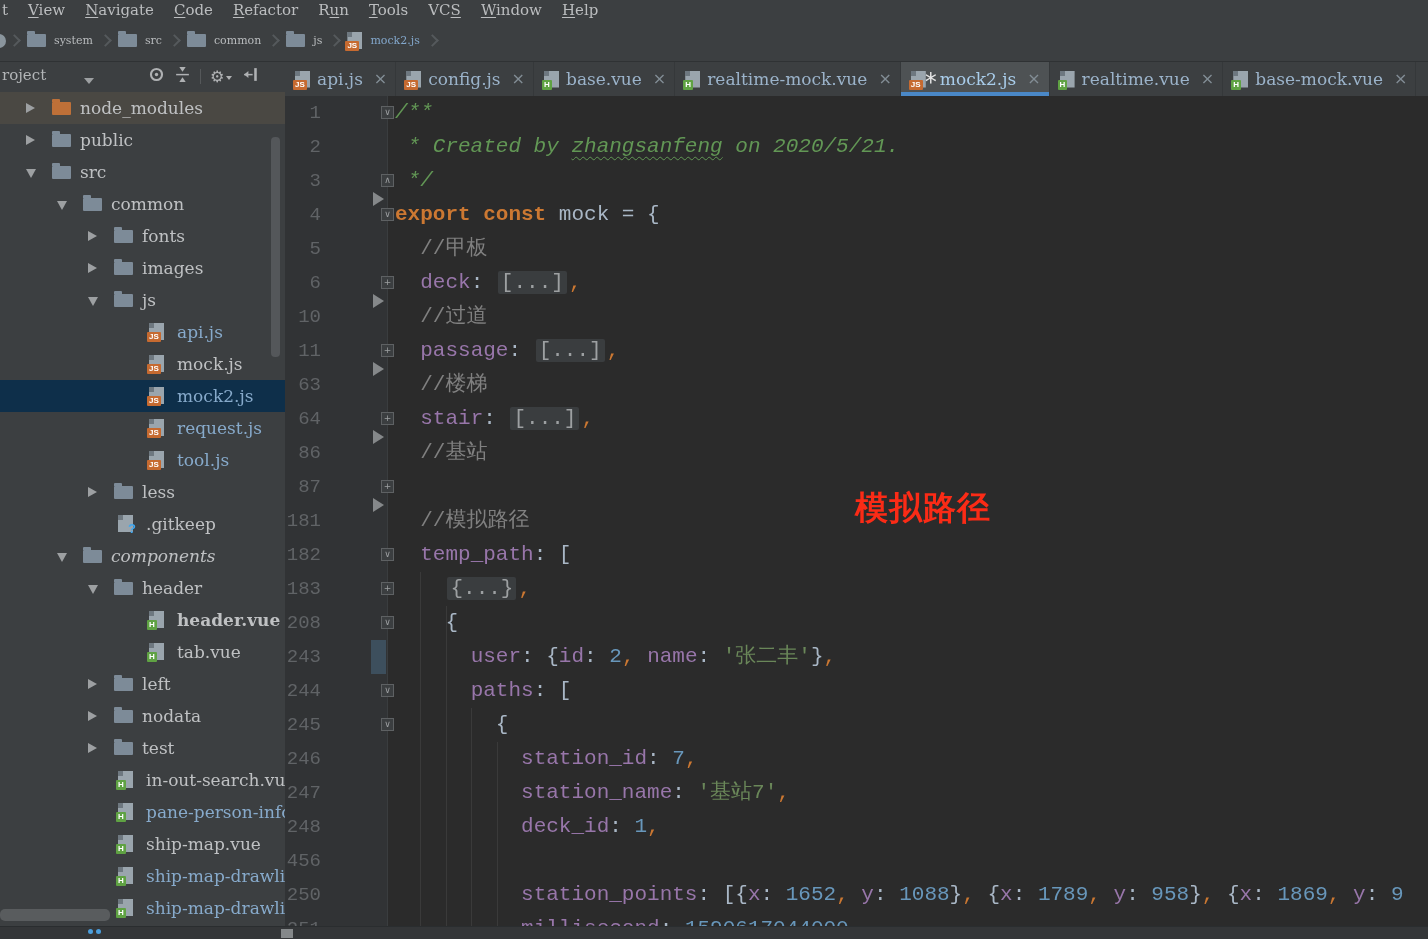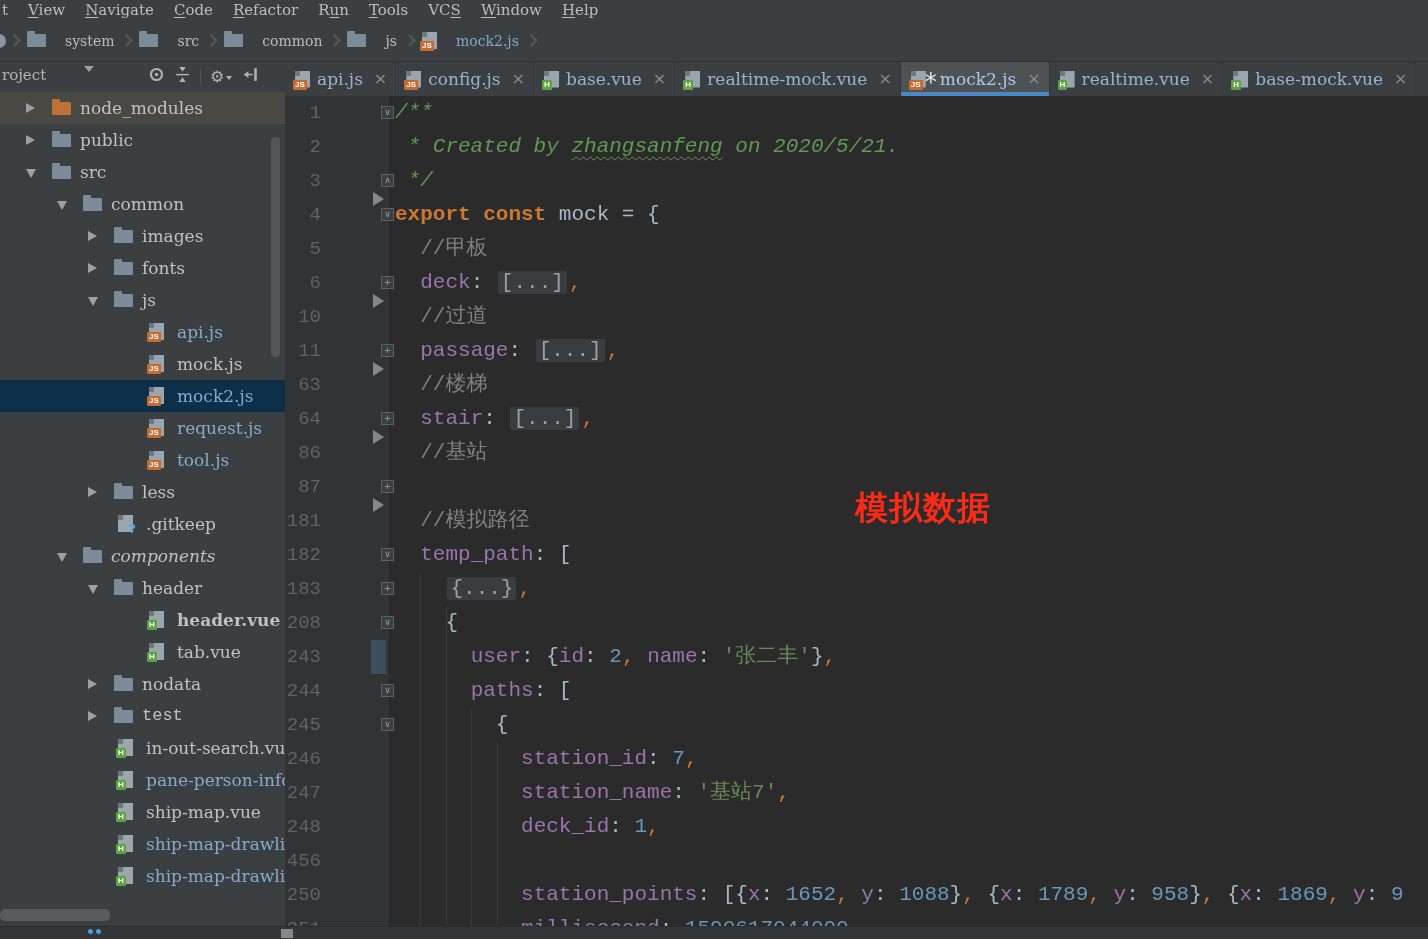--- a/index.html
+++ b/index.html
@@ -12,21 +12,21 @@
              display:flex; align-items:center; background:#3C3F41; }
   .menu-item { color:#BBBDBF; font-size:15px; padding:0 10px; line-height:20px; cursor:default; }
   .menu-item:first-child { padding-left:2px; }
   .menu-item u { text-underline-offset:2px; }
 
   
   .navbar { position:absolute; left:0; top:20px; width:100%; height:42px;
             display:flex; align-items:center; background:#3C3F41;
             border-bottom:1px solid #2F3234; }
   .crumb { display:flex; align-items:center; gap:8px; padding:0 4px; }
-  .crumb-label { color:#B9BCBE; font-size:14px;margin-left:11px; }
+  .crumb-label { color:#B9BCBE; font-size:11px; }
   .crumb-label.blue { color:#83A7CB; }
   .chev { width:9px; height:9px; border-top:2px solid #55595C; border-right:2px solid #55595C;
           transform:rotate(45deg); margin:0 4px; flex:none; }
   .clipped-circle { width:14px; height:14px; border-radius:50%; background:#8A959D;
                     margin-left:-8px; flex:none; }
 
   
   .folder { width:19px; height:13px; background:#7D8B98; border-radius:1px; position:relative; flex:none; }
   .folder::before { content:''; position:absolute; top:-3px; left:0; width:8px; height:3px;
                     background:inherit; border-radius:1px 1px 0 0; }
@@ -43,21 +43,21 @@
   .tri-r { width:0; height:0; border-left:9px solid #9DA0A2;
            border-top:5px solid transparent; border-bottom:5px solid transparent; }
   .tri-d { width:0; height:0; border-top:9px solid #9DA0A2;
            border-left:5px solid transparent; border-right:5px solid transparent; }
 
   
   .project-panel { position:absolute; left:0; top:62px; width:285px; bottom:0;
                    background:#3C3F41; overflow:hidden; }
   .panel-header { position:relative; height:30px; }
   .panel-title { position:absolute; left:2px; top:4px; color:#B3B6B8; font-size:15px;
-                 display:flex; align-items:flex-start; gap:38px; }
+                 display:flex; align-items:flex-end; gap:38px; }
   .dd-arrow { width:0; height:0; border-top:6px solid #9DA0A2;
               border-left:5px solid transparent; border-right:5px solid transparent; }
   .panel-icons { position:absolute; left:148px; top:4px; display:flex; align-items:center; gap:9px; }
   .panel-icons .sep { width:1px; height:15px; background:#55585A; }
   .gear-glyph { color:#AFB1B3; font-size:16px; font-family:"DejaVu Sans",sans-serif; line-height:16px; }
   .tree { position:absolute; left:0; top:30px; right:0; bottom:0; }
   .tree-row { position:relative; height:32px; width:285px; }
   .tree-row.selected { background:#0E2F4A; }
   .tree-row.highlight { background:#4A4843; }
   .tree-arrow { position:absolute; top:11px; }
@@ -220,26 +220,26 @@
           <span class="tree-label" style="left: 80px;">src</span>
         </div>
         <div class="tree-row">
           <span class="tree-arrow tri-d" style="left: 57px; top: 13px;"></span>
           <span class="tree-folder folder" style="left: 83px;"></span>
           <span class="tree-label" style="left: 111px;">common</span>
         </div>
         <div class="tree-row">
           <span class="tree-arrow tri-r" style="left: 88px; top: 11px;"></span>
           <span class="tree-folder folder" style="left: 114px;"></span>
+          <span class="tree-label" style="left: 142px;">fonts</span>
+        </div>
+        <div class="tree-row">
+          <span class="tree-arrow tri-r" style="left: 88px; top: 11px;"></span>
+          <span class="tree-folder folder" style="left: 114px;"></span>
           <span class="tree-label" style="left: 142px;">images</span>
-        </div>
-        <div class="tree-row">
-          <span class="tree-arrow tri-r" style="left: 88px; top: 11px;"></span>
-          <span class="tree-folder folder" style="left: 114px;"></span>
-          <span class="tree-label" style="left: 142px;">fonts</span>
         </div>
         <div class="tree-row">
           <span class="tree-arrow tri-d" style="left: 88px; top: 13px;"></span>
           <span class="tree-folder folder" style="left: 114px;"></span>
           <span class="tree-label" style="left: 142px;">js</span>
         </div>
         <div class="tree-row">
           <span class="ficon tree-ficon" style="left: 149px; position: absolute;">
             <span class="page"></span>
             <span class="corner"></span>
@@ -314,26 +314,31 @@
           <span class="ficon tree-ficon" style="left: 149px; position: absolute;">
             <span class="page"></span>
             <span class="corner"></span>
             <span class="badge vue">H</span>
           </span>
           <span class="tree-label" style="left: 177px;">tab.vue</span>
         </div>
         <div class="tree-row">
           <span class="tree-arrow tri-r" style="left: 88px; top: 11px;"></span>
           <span class="tree-folder folder" style="left: 114px;"></span>
+          <span class="tree-label" style="left: 142px;">left</span>
+        </div>
+        <div class="tree-row">
+          <span class="tree-arrow tri-r" style="left: 88px; top: 11px;"></span>
+          <span class="tree-folder folder" style="left: 114px;"></span>
           <span class="tree-label" style="left: 142px;">nodata</span>
         </div>
         <div class="tree-row">
           <span class="tree-arrow tri-r" style="left: 88px; top: 11px;"></span>
           <span class="tree-folder folder" style="left: 114px;"></span>
-          <span class="tree-label" style="left: 142px; font-family: Liberation Mono, monospace;">test</span>
+          <span class="tree-label" style="left: 142px;">test</span>
         </div>
         <div class="tree-row">
           <span class="ficon tree-ficon" style="left: 118px; position: absolute;">
             <span class="page"></span>
             <span class="corner"></span>
             <span class="badge vue">H</span>
           </span>
           <span class="tree-label" style="left: 146px;">in-out-search.vue</span>
         </div>
         <div class="tree-row">
@@ -467,21 +472,21 @@
           <div class="code-line"><span class="lnum">243</span><span class="vcs-bar"></span><span class="code-text"><span class="tok-pl">      </span><span class="tok-prop">user</span><span class="tok-pl">: {</span><span class="tok-prop">id</span><span class="tok-pl">: </span><span class="tok-num">2</span><span class="tok-comma">,</span><span class="tok-pl"> </span><span class="tok-prop">name</span><span class="tok-pl">: </span><span class="tok-str">'张二丰'</span><span class="tok-pl">}</span><span class="tok-comma">,</span></span></div>
           <div class="code-line"><span class="lnum">244</span><span class="fold-marker">∨</span><span class="code-text"><span class="tok-pl">      </span><span class="tok-prop">paths</span><span class="tok-pl">: [</span></span></div>
           <div class="code-line"><span class="lnum">245</span><span class="fold-marker">∨</span><span class="code-text"><span class="tok-pl">        {</span></span></div>
           <div class="code-line"><span class="lnum">246</span><span class="code-text"><span class="tok-pl">          </span><span class="tok-prop">station_id</span><span class="tok-pl">: </span><span class="tok-num">7</span><span class="tok-comma">,</span></span></div>
           <div class="code-line"><span class="lnum">247</span><span class="code-text"><span class="tok-pl">          </span><span class="tok-prop">station_name</span><span class="tok-pl">: </span><span class="tok-str">'基站7'</span><span class="tok-comma">,</span></span></div>
           <div class="code-line"><span class="lnum">248</span><span class="code-text"><span class="tok-pl">          </span><span class="tok-prop">deck_id</span><span class="tok-pl">: </span><span class="tok-num">1</span><span class="tok-comma">,</span></span></div>
           <div class="code-line"><span class="lnum">456</span></div>
           <div class="code-line"><span class="lnum">250</span><span class="code-text"><span class="tok-pl">          </span><span class="tok-prop">station_points</span><span class="tok-pl">: [{</span><span class="tok-prop">x</span><span class="tok-pl">: </span><span class="tok-num">1652</span><span class="tok-comma">,</span><span class="tok-pl"> </span><span class="tok-prop">y</span><span class="tok-pl">: </span><span class="tok-num">1088</span><span class="tok-pl">}</span><span class="tok-comma">,</span><span class="tok-pl"> {</span><span class="tok-prop">x</span><span class="tok-pl">: </span><span class="tok-num">1789</span><span class="tok-comma">,</span><span class="tok-pl"> </span><span class="tok-prop">y</span><span class="tok-pl">: </span><span class="tok-num">958</span><span class="tok-pl">}</span><span class="tok-comma">,</span><span class="tok-pl"> {</span><span class="tok-prop">x</span><span class="tok-pl">: </span><span class="tok-num">1869</span><span class="tok-comma">,</span><span class="tok-pl"> </span><span class="tok-prop">y</span><span class="tok-pl">: </span><span class="tok-num">9</span></span></div>
           <div class="code-line"><span class="lnum">251</span><span class="code-text"><span class="tok-pl">          </span><span class="tok-prop">millisecond</span><span class="tok-pl">: </span><span class="tok-num">1590617044000</span></span></div>
         </div>
-      <div class="annotation">模拟数据</div>
+      <div class="annotation">模拟路径</div>
     </div>
   </div>
 
   <div class="bottombar">
     <span class="bb-blue">
         <i></i>
         <i></i>
       </span>
     <span class="bb-square"></span>
   </div>

